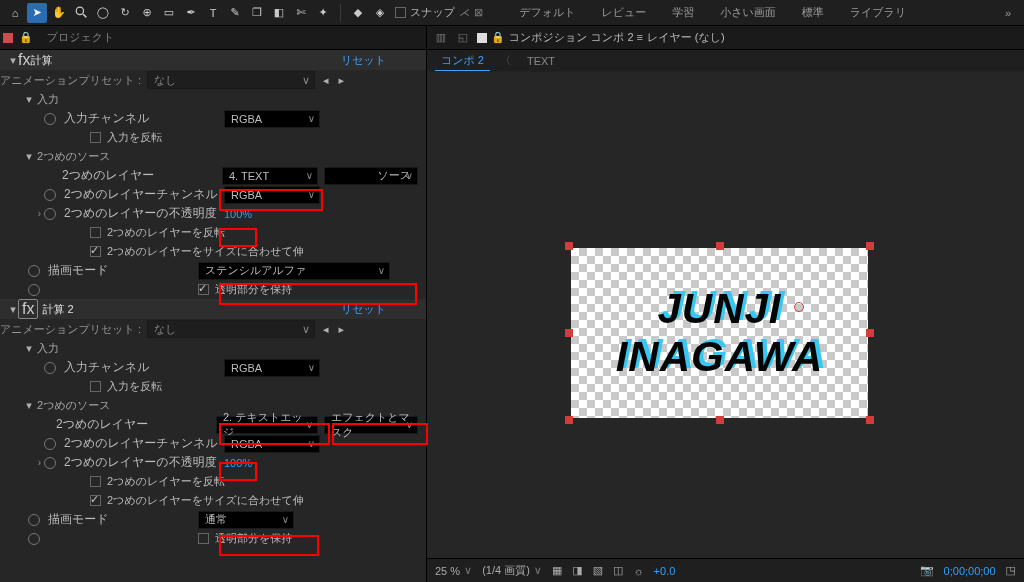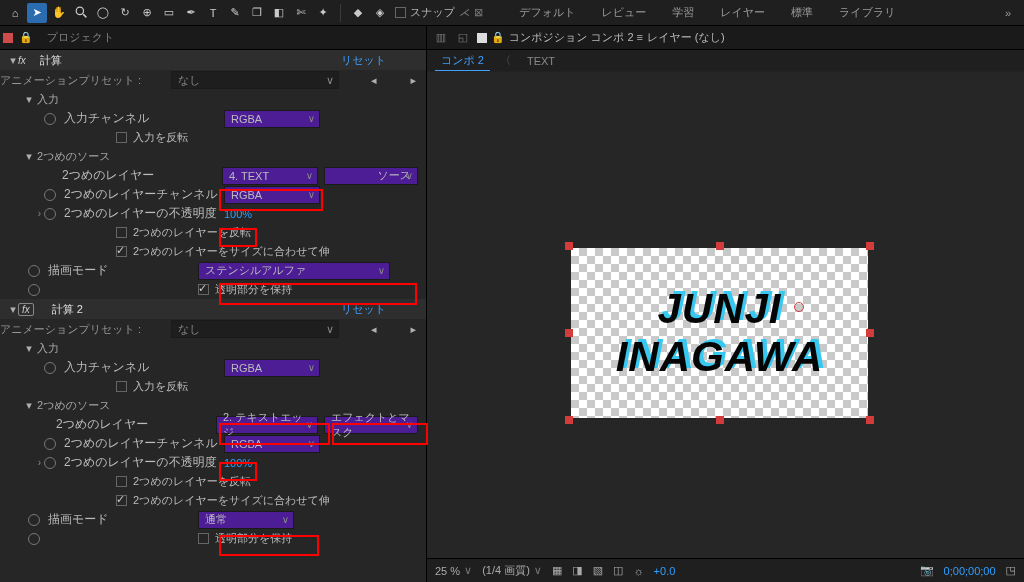--- a/index.html
+++ b/index.html
@@ -35,48 +35,48 @@
   .left-scroll::-webkit-scrollbar { width: 12px; }
   .left-scroll::-webkit-scrollbar-track { background: #1f1f1f; }
   .left-scroll::-webkit-scrollbar-thumb { background: #464646; border-radius: 6px; }
 
   .comp-path { padding: 4px 8px; font-size: 11px; color: #c8c8c8; border-bottom: 1px solid #1a1a1a; }
 
   
   .fx-row { display: flex; align-items: center; height: 20px; padding: 0 8px; }
   .fx-header { background: #2e2e2e; }
   .tri { width: 10px; text-align: center; color: #b0b0b0; }
-  .fx-badge { font-size: 10px; color: #ccc; margin-right: 14px; font-style: italic; }
+  .fx-badge { font-size: 16px; color: #ccc; margin-right: 0; }
   .fx-badge.outline { border: 1px solid #888; padding: 0 3px; border-radius: 2px; }
   .fx-name { color: #e0e0e0; }
   .fx-reset { margin-left: auto; margin-right: 32px; color: #3fa2ff; }
 
-  .anim-preset-row { display: flex; align-items: center; justify-content: space-between; padding: 2px 8px 2px 0; gap: 6px; height: 20px; }
+  .anim-preset-row { display: flex; align-items: center; justify-content: flex-start; padding: 2px 8px 2px 0; gap: 6px; height: 20px; }
   .anim-preset-label { color: #969696; font-size: 11px; }
   .anim-preset-field { width: 168px; height: 18px; background: #1e1e1e; color: #888; display: flex; align-items: center; padding: 0 6px; position: relative; border: 1px solid #1a1a1a; }
   .anim-preset-field .chev { position: absolute; right: 4px; color: #888; }
   .arrow-nav { color: #b0b0b0; padding: 0 2px; }
 
   .sub-header { padding: 2px 8px 2px 24px; color: #a9a9a9; display: flex; align-items: center; height: 19px; }
   .prop-row { display: flex; align-items: center; height: 19px; padding: 0 8px 0 0; }
   .indent { width: 40px; display: flex; justify-content: flex-end; align-items: center; gap: 3px; }
   .indent2 { width: 56px; display: flex; justify-content: flex-end; align-items: center; gap: 3px; }
   .stopwatch { width: 12px; height: 12px; border: 1px solid #777; border-radius: 50%; position: relative; }
   .key-btn { color: #888; font-size: 10px; }
   .prop-label { flex: 0 0 160px; margin-left: 8px; color: #bcbcbc; font-size: 12px; }
   .prop-ctrl { display: flex; align-items: center; gap: 6px; }
-  .select { width: 96px; height: 18px; background: #4c1d95; color: #bcbcbc; display: flex; align-items: center; padding: 0 6px; position: relative; border: 1px solid #1a1a1a; font-size: 11px; }
+  .select { width: 96px; height: 18px; background: #000000; color: #bcbcbc; display: flex; align-items: center; padding: 0 6px; position: relative; border: 1px solid #1a1a1a; font-size: 11px; }
   .select .chev { position: absolute; right: 4px; color: #888; font-size: 10px; }
   .select.w102 { width: 102px; }
   .select.w192 { width: 192px; }
   .select.w94 { width: 94px; justify-content: flex-end; }
   .num-link { color: #2f9fff; font-size: 11px; }
   .cb { width: 11px; height: 11px; border: 1px solid #666; display: inline-block; position: relative; }
   .cb.on::after { content: "✓"; color: #ccc; position: absolute; top: -3px; left: -1px; font-size: 11px; }
-  .cb-row { display: flex; align-items: center; gap: 6px; height: 19px; padding-left: 116px; color: #bcbcbc; font-size: 11px;}
+  .cb-row { display: flex; align-items: center; gap: 6px; height: 19px; padding-left: 90px; color: #bcbcbc; font-size: 11px;}
   .row-blank { height: 19px; }
 
   .redbox { position: absolute; border: 2px solid #f00; pointer-events: none; z-index: 30; }
 
   
   .right-tabs { height: 24px; background: #1a1a1a; display: flex; align-items: center; padding: 0 4px; gap: 4px; border-bottom: 1px solid #000;}
   .right-tabs .icon-row { display: flex; gap: 2px; }
   .right-tabs .icon-row .ic { width: 20px; height: 18px; color: #777; display:flex; align-items:center; justify-content:center; }
   .sub-tabs { height: 22px; background: #1f1f1f; display: flex; align-items: center; padding: 0 8px; gap: 10px; border-bottom: 1px solid #222;}
   .sub-tabs .st { font-size: 11px; color: #888; padding: 2px 6px; }
@@ -146,21 +146,21 @@
   <div class="snap-group">
     <span class="snap-cb"></span>
     <span>スナップ</span>
     <span style="color:#777;">⋌</span>
     <span style="color:#777;">⊠</span>
   </div>
   <div class="topmenus">
     <div class="topmenu">デフォルト</div>
     <div class="topmenu">レビュー</div>
     <div class="topmenu">学習</div>
-    <div class="topmenu">レイヤー</div>
+    <div class="topmenu">小さい画面</div>
     <div class="topmenu">標準</div>
     <div class="topmenu">ライブラリ</div>
   </div>
   <div class="topmenu-tail">»</div>
 </div>
 
 <div class="columns">
 
   <div class="left-pane">
     <div class="panel-tabs">

